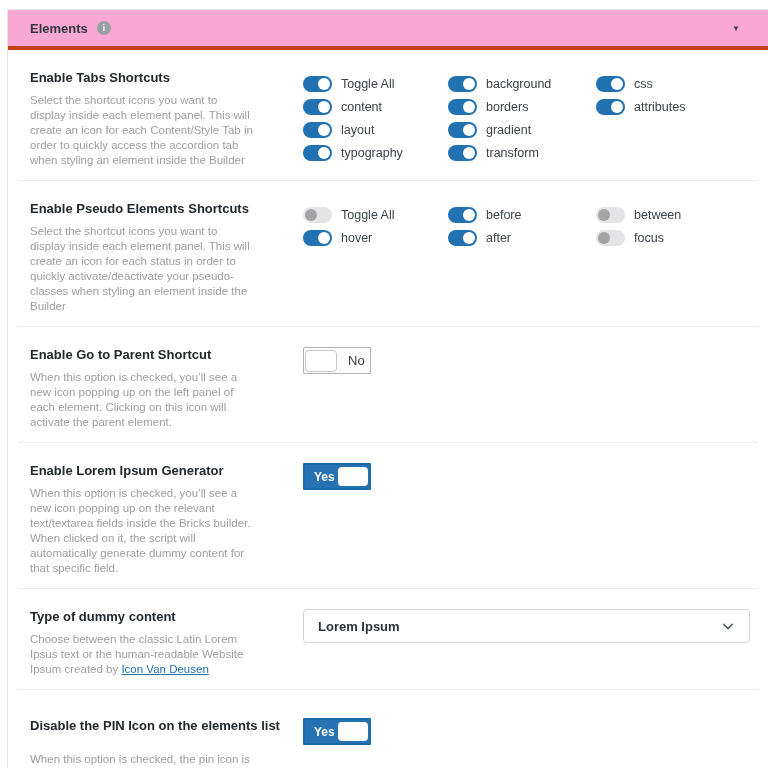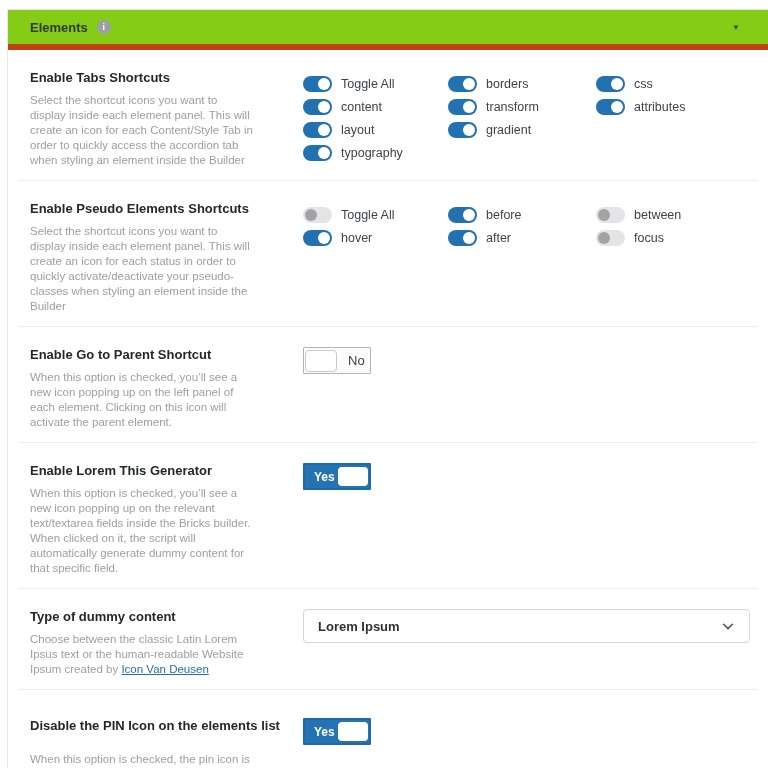--- a/index.html
+++ b/index.html
@@ -13,22 +13,22 @@
     padding-top: 9px;
   }
   .panel {
     margin-left: 7px;
     border-left: 1px solid #e4e6e8;
     border-top: 1px solid #e4e6e8;
     display: flex; flex-direction: column;
   }
   .panel-header {
     height: 40px;
-    background: #84cc16;
-    border-bottom: 6px solid #c2410c;
+    background: #f9a8d4;
+    border-bottom: 4px solid #c2410c;
     display: flex; align-items: center;
     padding: 0 28px 0 22px;
     cursor: pointer;
   }
   .panel-title { font-size: 13px; font-weight: bold; color: #32373c; }
   .info-icon {
     margin-left: 9px;
     width: 14px; height: 14px; border-radius: 50%;
     background: #9aa0a6; color: #ffffff;
     font-size: 9px; font-weight: bold; font-style: normal;
@@ -143,33 +143,39 @@
                 <span class="mini-knob"></span>
               </span>
               <span class="toggle-label">typography</span>
             </div>
           </div>
           <div class="toggle-col">
             <div class="toggle-item">
               <span class="mini-switch on">
                 <span class="mini-knob"></span>
               </span>
+              <span class="toggle-label">background</span>
+            </div>
+            <div class="toggle-item">
+              <span class="mini-switch on">
+                <span class="mini-knob"></span>
+              </span>
               <span class="toggle-label">borders</span>
             </div>
             <div class="toggle-item">
               <span class="mini-switch on">
                 <span class="mini-knob"></span>
               </span>
+              <span class="toggle-label">gradient</span>
+            </div>
+            <div class="toggle-item">
+              <span class="mini-switch on">
+                <span class="mini-knob"></span>
+              </span>
               <span class="toggle-label">transform</span>
-            </div>
-            <div class="toggle-item">
-              <span class="mini-switch on">
-                <span class="mini-knob"></span>
-              </span>
-              <span class="toggle-label">gradient</span>
             </div>
           </div>
           <div class="toggle-col">
             <div class="toggle-item">
               <span class="mini-switch on">
                 <span class="mini-knob"></span>
               </span>
               <span class="toggle-label">css</span>
             </div>
             <div class="toggle-item">
@@ -241,21 +247,21 @@
       <div class="row-right">
         <div class="big-switch off">
             <span class="big-knob"></span>
             <span class="big-label">No</span>
           </div>
       </div>
     </div>
 
     <div class="row">
       <div class="row-left">
-        <h3 class="setting-title">Enable Lorem This Generator</h3>
+        <h3 class="setting-title">Enable Lorem Ipsum Generator</h3>
         <p class="setting-desc">When this option is checked, you’ll see a new icon popping up on the relevant text/textarea fields inside the Bricks builder. When clicked on it, the script will automatically generate dummy content for that specific field.</p>
       </div>
       <div class="row-right">
         <div class="big-switch on">
             <span class="big-label">Yes</span>
             <span class="big-knob"></span>
           </div>
       </div>
     </div>
 

